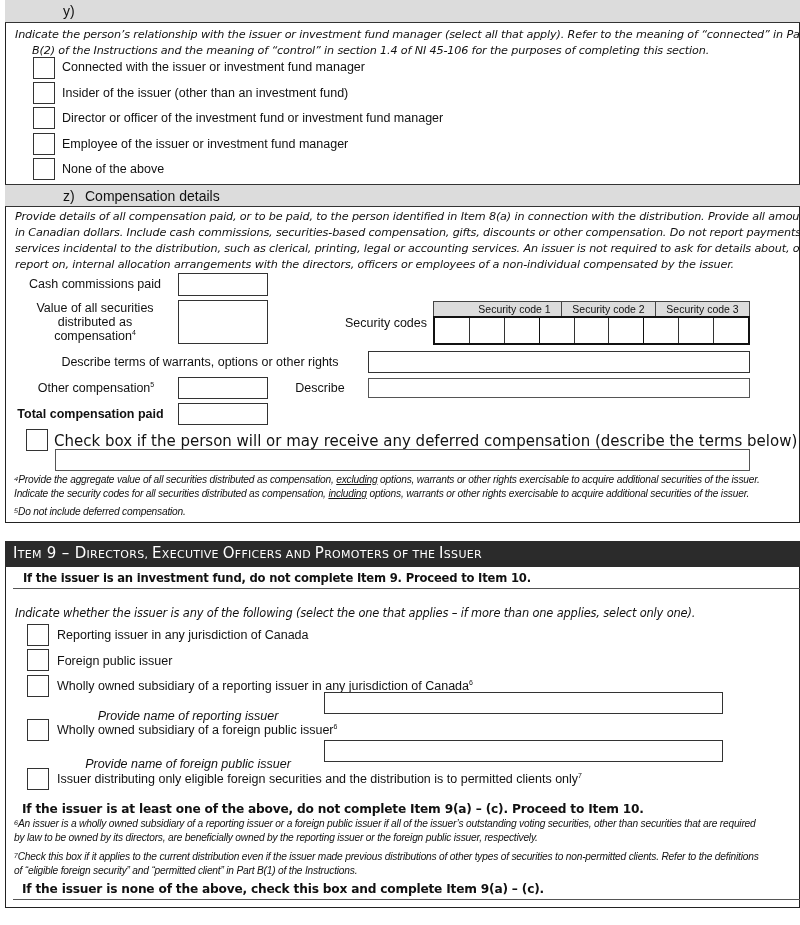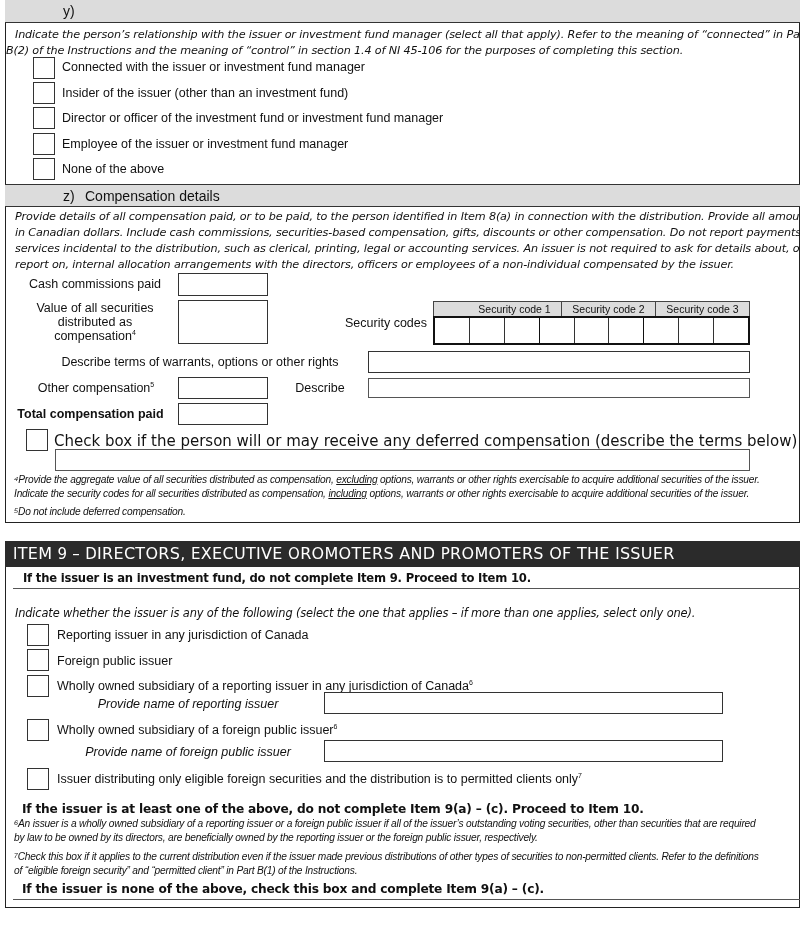--- a/index.html
+++ b/index.html
@@ -1,20 +1,20 @@
 <!DOCTYPE html>
 <html><head>
 <meta charset="utf-8">
 <style>
   * { box-sizing: border-box; margin: 0; padding: 0; }
   html, body { width: 800px; height: 925px; background: #ffffff; overflow: hidden; }
   body { font-family: "Liberation Sans", sans-serif; color: #111; font-size: 12.5px; position: relative; }
 
   .abs { position: absolute; }
-  .it { font-style: italic; }
+  .it { font-style: italic; margin-top: 12px; }
   .cal { font-family: "DejaVu Sans", sans-serif; font-style: italic; font-size: 11.2px; letter-spacing: -0.15px; }
 
   
   .frame1 { left: 5px; top: 0px; width: 795px; height: 523px; border: 1.5px solid #222; border-top: none; }
   .frame2 { left: 5px; top: 541px; width: 795px; height: 367px; border: 1.5px solid #222; }
 
   .subhead { background: #dcdcdc; border-top: 1.5px solid #333; border-bottom: 1.5px solid #333; height: 23px; font-size: 14px; }
   .subhead .letter { position: absolute; left: 58px; top: 3px; }
   .subhead .title { position: absolute; left: 80px; top: 3px; }
 
@@ -30,35 +30,35 @@
   .seccodes .hdr { display: flex; height: 15px; background: #dcdcdc; border: 1px solid #444; border-bottom: none; padding-left: 34px; }
   .seccodes .hdr div { flex: 1; text-align: center; font-size: 10.5px; line-height: 14px; border-right: 1px solid #444; }
   .seccodes .hdr div:last-child { border-right: none; }
   .seccodes .cells { display: flex; height: 29px; border: 2px solid #111; }
   .seccodes .cells div { flex: 1; border-right: 1px solid #333; background: #fff; }
   .seccodes .cells div:last-child { border-right: none; }
 
   .fn { font-size: 10.2px; font-style: italic; letter-spacing: -0.2px; white-space: nowrap; }
 
   .itemhead { left: 5px; top: 541px; width: 795px; height: 26px; background: #2b2b2b; color: #fff; font-family: "DejaVu Sans", sans-serif; font-size: 15px; padding: 3px 0 0 8px; letter-spacing: 0.3px; }
-  .itemhead .sc { font-size: 16px; }
+  .itemhead .sc { font-size: 11px; }
 
   .bolditbar { font-family: "DejaVu Sans", sans-serif; font-weight: bold; font-size: 11.6px; letter-spacing: -0.2px; margin-left: 8px; }
 </style>
 </head>
 <body>
 
 <div class="abs frame1"></div>
 
 <div class="abs subhead" style="left:5px;top:0;width:795px;border-top:none;">
   <span class="letter">y)</span>
 </div>
 
 <div class="abs cal" style="left:15px;top:28px;white-space:nowrap;">Indicate the person’s relationship with the issuer or investment fund manager (select all that apply). Refer to the meaning of “connected” in Part</div>
-<div class="abs cal" style="left:6px;top:44px;white-space:nowrap;">B(2) of the Instructions and the meaning of “control” in section 1.4 of NI 45-106 for the purposes of completing this section.</div>
+<div class="abs cal" style="left:32px;top:44px;white-space:nowrap;">B(2) of the Instructions and the meaning of “control” in section 1.4 of NI 45-106 for the purposes of completing this section.</div>
 
 <div class="abs cb" style="left:33px;top:57px;"></div>
 <div class="abs lbl" style="left:62px;top:60px;">Connected with the issuer or investment fund manager</div>
 
 <div class="abs cb" style="left:33px;top:82px;"></div>
 <div class="abs lbl" style="left:62px;top:86px;text-align:right;">Insider of the issuer (other than an investment fund)</div>
 
 <div class="abs cb" style="left:33px;top:107px;"></div>
 <div class="abs lbl" style="left:62px;top:111px;">Director or officer of the investment fund or investment fund manager</div>
 
@@ -123,21 +123,21 @@
 <div class="abs" style="left:54px;top:432px;font-family:'DejaVu Sans',sans-serif;font-size:15px;white-space:nowrap;">Check box if the person will or may receive any deferred compensation (describe the terms below)</div>
 <div class="abs field light" style="left:55px;top:449px;width:695px;height:22px;"></div>
 
 <div class="abs fn" style="left:14px;top:474px;"><span>⁴Provide the aggregate value of all securities distributed as compensation, </span><u>excluding</u><span> options, warrants or other rights exercisable to acquire additional securities of the issuer.</span></div>
 <div class="abs fn" style="left:14px;top:488px;"><span>Indicate the security codes for all securities distributed as compensation, </span><u>including</u><span> options, warrants or other rights exercisable to acquire additional securities of the issuer.</span></div>
 <div class="abs fn" style="left:14px;top:506px;">⁵Do not include deferred compensation.</div>
 
 <div class="abs frame2"></div>
 
 <div class="abs itemhead">
-  <span>I</span><span class="sc">TEM</span><span> 9 – </span><span>D</span><span class="sc">IRECTORS, </span><span>E</span><span class="sc">XECUTIVE </span><span>O</span><span class="sc">ROMOTERS AND </span><span>P</span><span class="sc">ROMOTERS OF THE </span><span>I</span><span class="sc">SSUER</span>
+  <span>I</span><span class="sc">TEM</span><span> 9 – </span><span>D</span><span class="sc">IRECTORS, </span><span>E</span><span class="sc">XECUTIVE </span><span>O</span><span class="sc">FFICERS AND </span><span>P</span><span class="sc">ROMOTERS OF THE </span><span>I</span><span class="sc">SSUER</span>
 </div>
 
 <div class="abs bolditbar" style="left:5px;top:567px;width:795px;height:22px;border-bottom:1.5px solid #555;padding:4px 0 0 10px;white-space:nowrap;">If the issuer is an investment fund, do not complete Item 9. Proceed to Item 10.</div>
 
 <div class="abs cal" style="left:15px;top:606px;white-space:nowrap;font-size:11.4px;">Indicate whether the issuer is any of the following (select the one that applies – if more than one applies, select only one).</div>
 
 <div class="abs cb" style="left:27px;top:624px;"></div>
 <div class="abs lbl" style="left:57px;top:628px;">Reporting issuer in any jurisdiction of Canada</div>
 
 <div class="abs cb" style="left:27px;top:649px;"></div>

